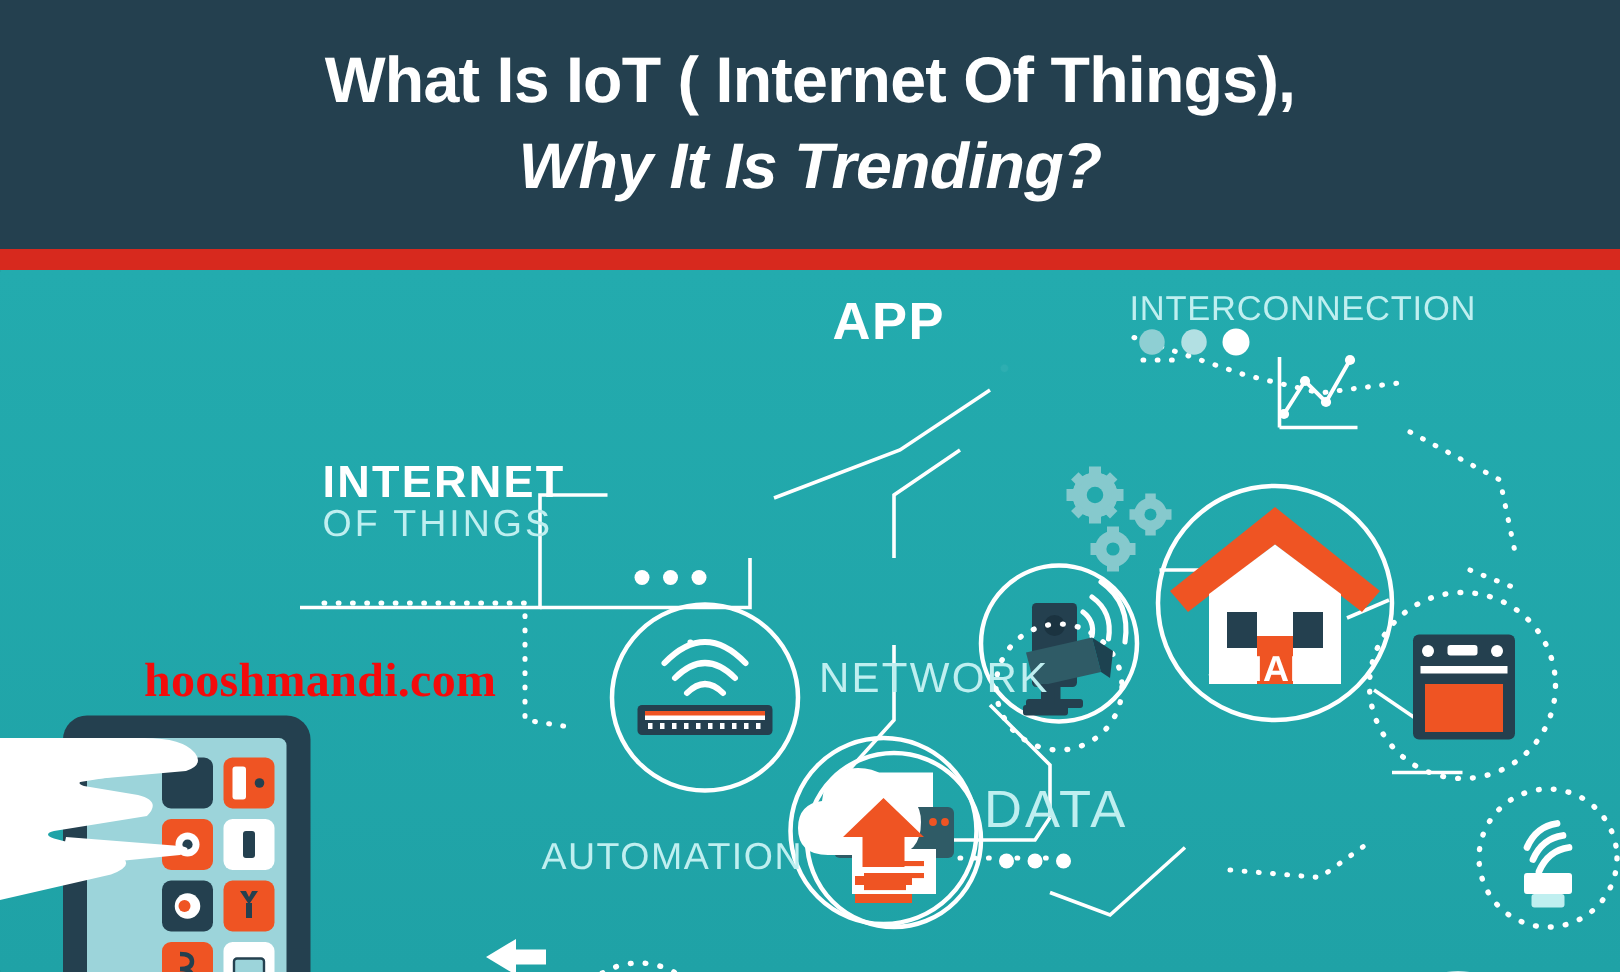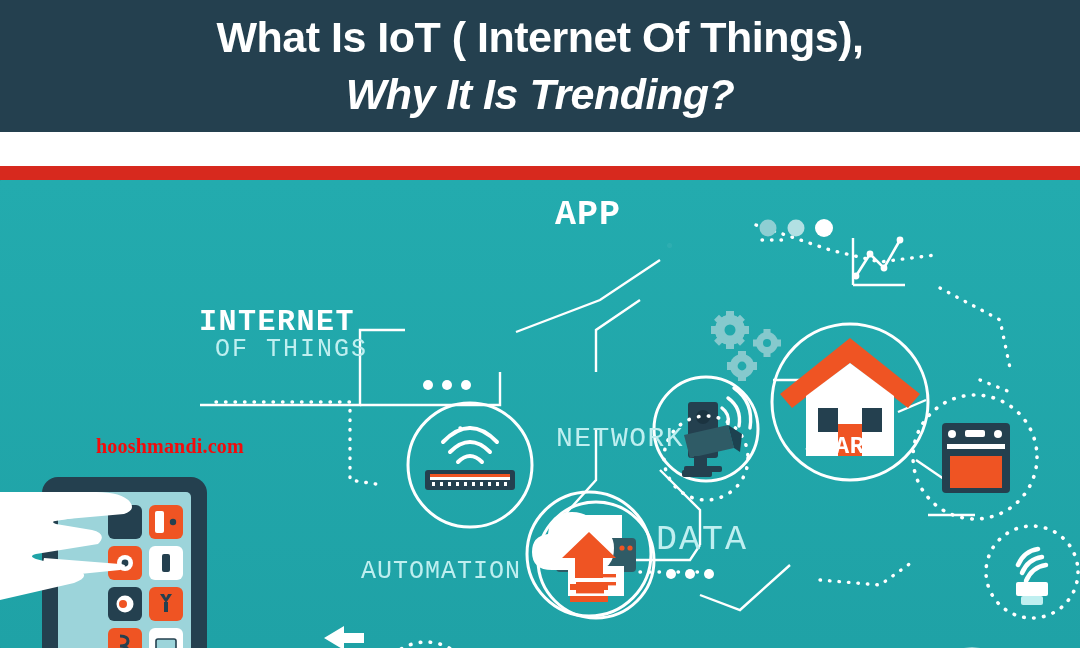--- a/index.html
+++ b/index.html
@@ -1,51 +1,51 @@
 <!DOCTYPE html>
 <html><head>
 <meta charset="utf-8">
 <style>
   html,body{margin:0;padding:0;background:#ffffff;}
   body{width:1080px;height:648px;overflow:hidden;font-family:"Liberation Sans",sans-serif;}
   #page{position:relative;width:1080px;height:648px;overflow:hidden;}
 
   
-  .header{position:absolute;left:0;top:0;width:1080px;height:132px;background:#24404f;
+  .header{position:absolute;left:0;top:0;width:1080px;height:166px;background:#24404f;
           display:flex;flex-direction:column;align-items:center;justify-content:center;}
   .header h1{margin:0;color:#ffffff;font-size:43px;line-height:1.33;font-weight:bold;
              text-align:center;letter-spacing:-0.5px;font-family:"Liberation Sans",sans-serif;}
   .header .l2{display:block;font-style:italic;}
   .redbar{position:absolute;left:0;top:166px;width:1080px;height:14px;background:#d7291e;}
 
   
   .canvas{position:absolute;left:0;top:180px;width:1080px;height:468px;background:#22a9ac;overflow:hidden;}
   .canvas .meshbg{position:absolute;inset:0;
      background:
        radial-gradient(circle at 18% 80%, rgba(255,255,255,.05) 0 2px, transparent 3px),
        radial-gradient(circle at 62% 14%, rgba(255,255,255,.05) 0 2px, transparent 3px),
        radial-gradient(circle at 88% 60%, rgba(0,0,0,.05) 0 3px, transparent 4px),
        linear-gradient(115deg, rgba(0,0,0,.045) 0 1px, transparent 1px 120px),
        linear-gradient(55deg, rgba(0,0,0,.035) 0 1px, transparent 1px 150px),
        linear-gradient(180deg,#23abae 0%,#1fa2a6 100%);}
-  .wm{position:absolute;left:96px;top:255px;color:#f40b0b;font-size:20px;font-weight:bold;
+  .wm{position:absolute;left:96px;top:255px;color:#f40b0b;font-size:32px;font-weight:bold;
       font-family:"Liberation Serif",serif;letter-spacing:.2px;z-index:40;}
 
   svg.scene{position:absolute;left:0;top:0;width:1080px;height:468px;}
 
   
   .lbl{position:absolute;color:#ffffff;z-index:30;white-space:nowrap;
-       font-family:Liberation Mono, monospace;}
+       font-family:Liberation Sans, sans-serif;}
   .lbl.bold{font-weight:bold;}
   .lbl.thin{color:#bfeff0;font-weight:normal;}
-  #lbl-internet{left:199px;top:125px;font-size:30px;letter-spacing:1.5px;}
+  #lbl-internet{left:215px;top:125px;font-size:30px;letter-spacing:1.5px;}
   #lbl-ofthings{left:215px;top:155px;font-size:25px;letter-spacing:2px;}
   #lbl-app{left:555px;top:15px;font-size:35px;letter-spacing:1px;}
   #lbl-interconnection{left:753px;top:12px;font-size:23px;letter-spacing:.5px;}
-  #lbl-network{left:546px;top:243px;font-size:28px;letter-spacing:1.5px;margin-left:10px;}
+  #lbl-network{left:546px;top:256px;font-size:28px;letter-spacing:1.5px;}
   #lbl-data{left:656px;top:328px;font-size:35px;letter-spacing:2px;margin-top:12px;}
   #lbl-smart{left:805px;top:253px;font-size:24px;letter-spacing:.5px;}
   #lbl-automation{left:361px;top:377px;font-size:25px;letter-spacing:1px;text-align:right;}
 </style>
 </head>
 <body>
 
 <div id="page">
 
   <div class="header">
@@ -304,20 +304,21 @@
           <circle cx="466" cy="205" r="5"></circle>
         <circle cx="671" cy="394" r="5"></circle>
           <circle cx="690" cy="394" r="5"></circle>
           <circle cx="709" cy="394" r="5"></circle>
       </g>
     </svg>
 
     <div class="lbl bold" id="lbl-internet">INTERNET</div>
     <div class="lbl thin" id="lbl-ofthings">OF THINGS</div>
     <div class="lbl bold" id="lbl-app">APP</div>
+    <div class="lbl thin" id="lbl-interconnection">INTERCONNECTION</div>
     <div class="lbl thin" id="lbl-network">NETWORK</div>
     <div class="lbl thin" id="lbl-data">DATA</div>
     <div class="lbl bold" id="lbl-smart">SMART</div>
     <div class="lbl thin" id="lbl-automation">AUTOMATION</div>
 
     <div class="wm">hooshmandi.com</div>
   </div>
 </div>
 
 </body></html>

